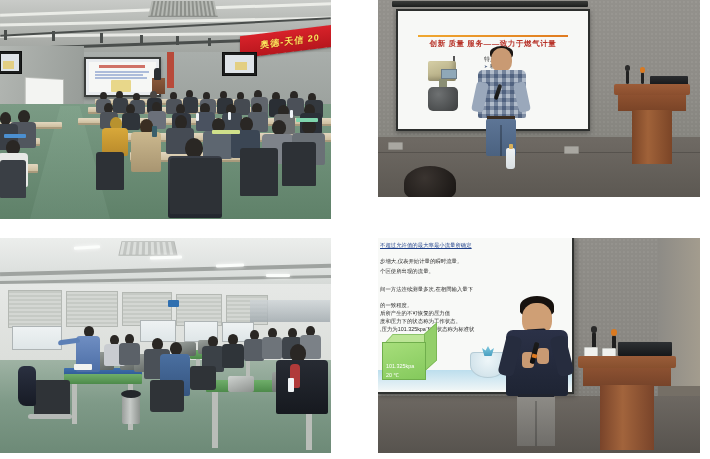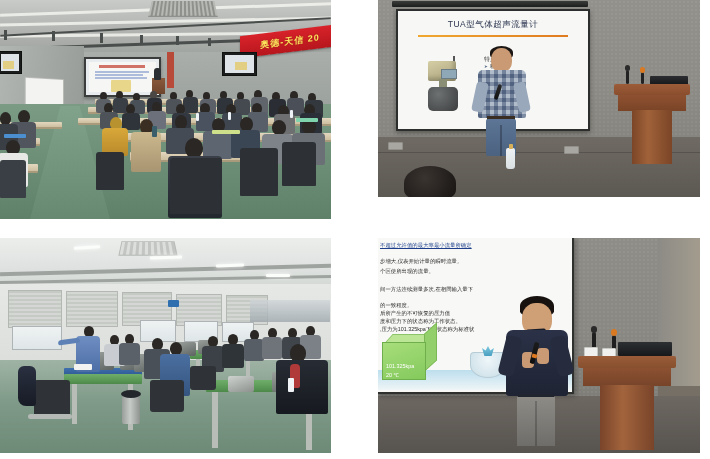--- a/index.html
+++ b/index.html
@@ -379,22 +379,22 @@
 
   <div class="photo" id="photo-tr">
     <div class="tr-wall">
         <div class="tr-wall-tex"></div>
       </div>
     <div class="tr-floor"></div>
     <div class="tr-floor-line"></div>
 
     <div class="tr-screen-top"></div>
     <div class="tr-screen">
-      <div class="slide1-title">TUA型气体超声流量计</div>
       <div class="slide1-rule"></div>
+      <div class="slide1-sub">创新 质量 服务——致力于燃气计量</div>
 
       <div class="slide1-device">
         <div class="dev-ant"></div>
         <div class="dev-head">
           <div class="dev-disp"></div>
         </div>
         <div class="dev-neck"></div>
         <div class="dev-body"></div>
       </div>
 

